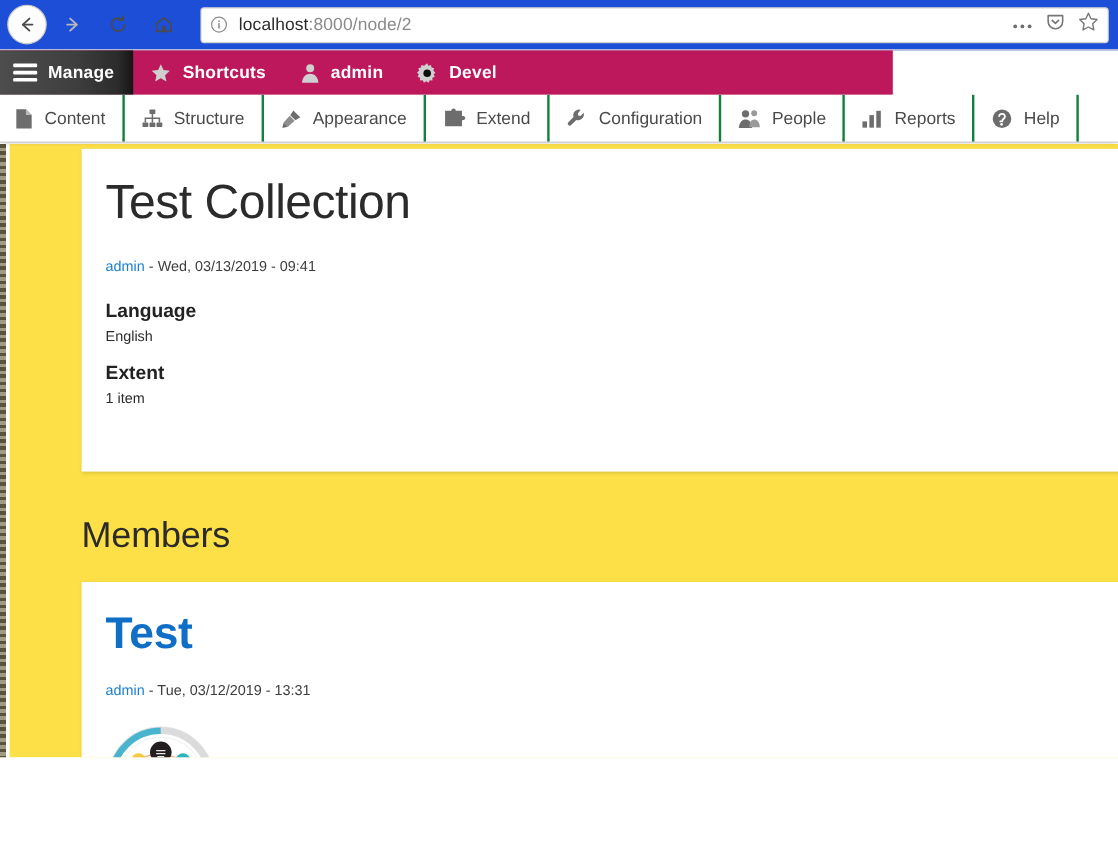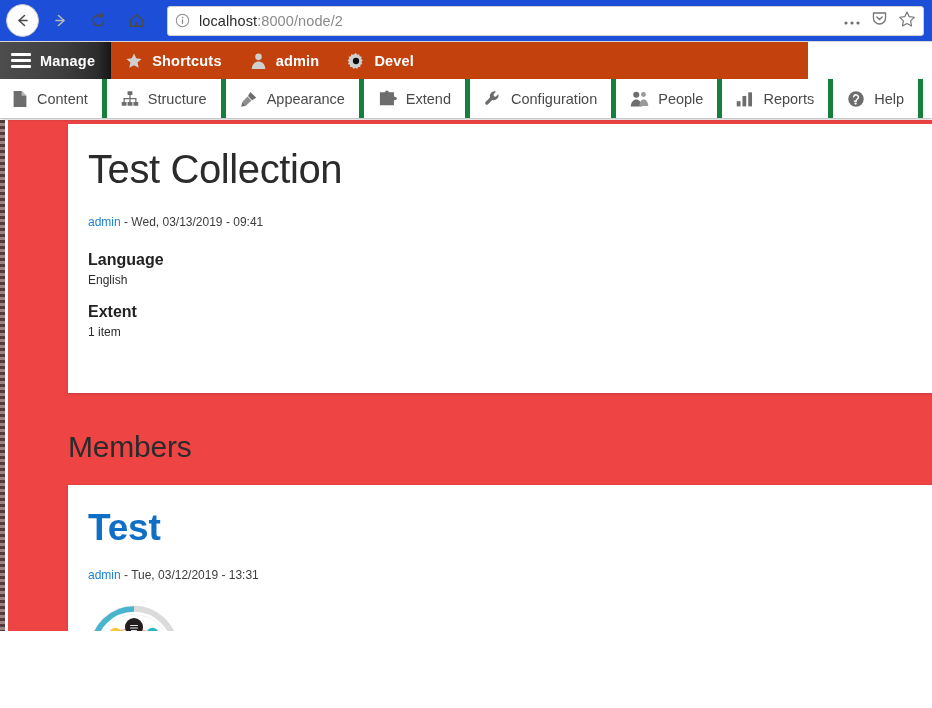--- a/index.html
+++ b/index.html
@@ -52,22 +52,22 @@
     color: #8a8a8a;
     letter-spacing: .1px;
     white-space: nowrap; overflow: hidden;
   }
   #url-text .host { color: #2b2b2b; }
   .urlbar-action { flex: 0 0 auto; margin-left: 10px; display: flex; align-items:center; }
 
   
   #admin-toolbar {
     position: absolute; top: 42px; left: 0;
-    width: 808px; height: 37px;
-    background: #c2410c;
+    width: 744px; height: 37px;
+    background: #be185d;
     display: flex; align-items: stretch;
   }
   #toolbar-manage {
     display: flex; align-items: center;
     padding: 0 16px 0 11px;
     background: linear-gradient(to right, #4d4d4d 0%, #3f3f3f 55%, #2c2c2c 88%, #151515 100%);
     color: #ffffff;
   }
   .toolbar-tab {
     display: flex; align-items: center;
@@ -94,32 +94,32 @@
     width: 932px; height: 40px;
     background: #ffffff;
     border-bottom: 1px solid #c9c9c9;
     box-shadow: 0 2px 4px -2px rgba(0,0,0,.28);
     display: flex; align-items: stretch;
     z-index: 5;
   }
   .menu-item {
     display: flex; align-items: center;
     padding: 0 14px;
-    border-right: 5px solid #15803d;
+    border-right: 2px solid #15803d;
     color: #4a4a4a;
     font-size: 14.5px;
   }
   .menu-item .micon { margin-right: 9px; display: flex; align-items: center; }
   .menu-item:first-child { padding-left: 12px; }
 
   
   #page-body {
     position: absolute; top: 120px; left: 0;
     width: 932px; height: 511px;
-    background: #ef4444;
+    background: #fde047;
     overflow: hidden;
   }
   
   #tray-edge {
     position: absolute; top: 0; left: 0;
     width: 5px; height: 588px;
     background: repeating-linear-gradient(
       to bottom,
       #3a3a3a 0px, #3a3a3a 3px,
       #8f8f8f 3px, #8f8f8f 6px

